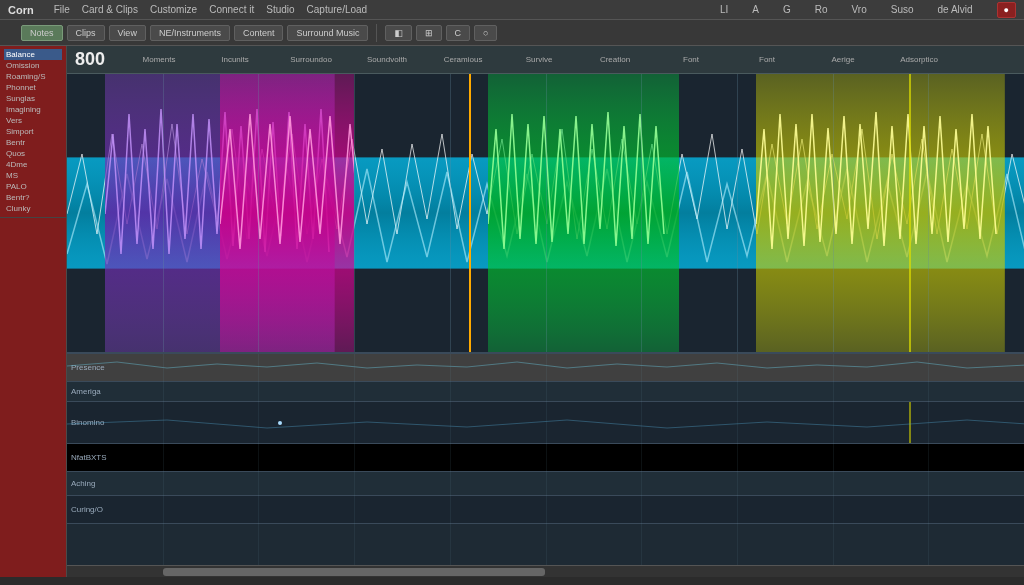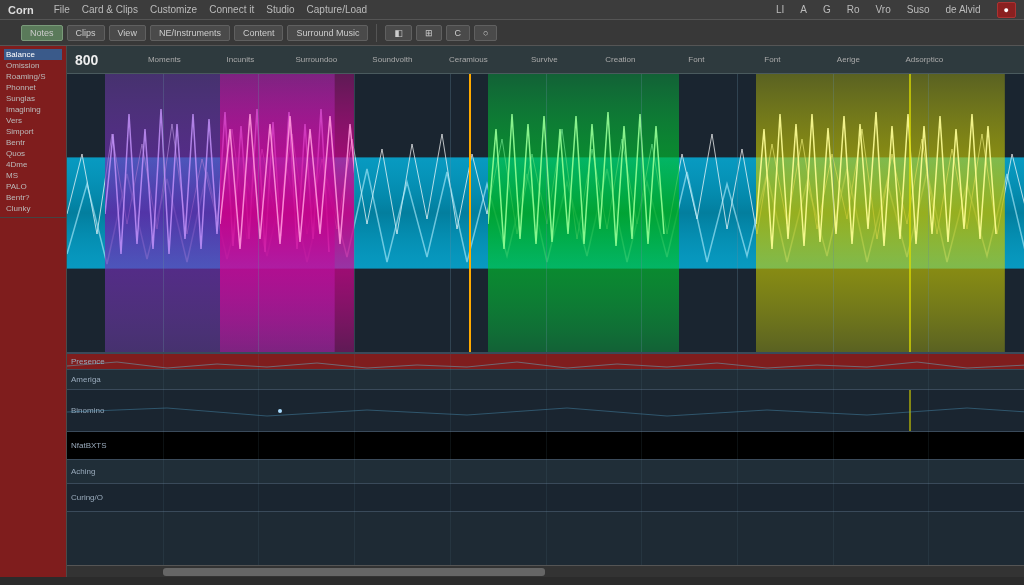--- a/index.html
+++ b/index.html
@@ -33,21 +33,21 @@
       gap: 12px;
       flex: 1;
     }
     #title-bar .menu-item {
       font-size: 10px;
       color: #bbb;
       cursor: pointer;
     }
     #title-bar .right-controls {
       display: flex;
-      gap: 16px;
+      gap: 24px;
       align-items: center;
       font-size: 10px;
       color: #bbb;
     }
     #title-bar .rec-btn {
       background: #8b2020;
       border: 1px solid #a33;
       color: #fff;
       padding: 2px 6px;
       font-size: 9px;
@@ -131,24 +131,24 @@
       height: 28px;
       background: #2e3a3e;
       border-bottom: 1px solid #4a5a5e;
       display: flex;
       align-items: center;
       padding: 0 8px;
       gap: 16px;
       overflow: hidden;
     }
     #track-header .track-time {
-      font-size: 14px;
+      font-size: 18px;
       font-weight: bold;
       color: #eee;
-      margin-right: 20px;
+      margin-right: 8px;
     }
     #track-header .col-label {
       font-size: 8px;
       color: #aaa;
       min-width: 60px;
       text-align: center;
     }
 
     
     #waveform-container {
@@ -394,21 +394,21 @@
         <div class="grid-line" style="left:80%;"></div>
         <div class="grid-line" style="left:90%;"></div>
 
         <div class="playhead" style="left:42%;"></div>
 
         <div style="position:absolute;top:0;bottom:0;left:88%;width:2px;background:#dddd00;opacity:0.7;"></div>
       </div>
 
       <div id="waveform-lower">
 
-        <div class="track-row" style="height:16px;background:#7f1d1d;border-bottom:1px solid #3a4a5a;">
+        <div class="track-row" style="height:28px;background:#404040;border-bottom:1px solid #3a4a5a;">
           <span class="track-row-label">Presence</span>
           <svg width="100%" height="100%" style="position:absolute;left:0;top:0;" preserveAspectRatio="none">
             <polyline points="0,12 50,8 100,14 150,10 200,13 250,9 300,14 350,11 400,13 450,8 500,14 550,10 600,13 650,9 700,14 750,11 800,13 850,8 900,14 960,11" fill="none" stroke="rgba(100,180,200,0.5)" stroke-width="1"></polyline>
           </svg>
         </div>
         <div class="track-row" style="height:20px;background:#202e38;border-bottom:1px solid #3a4a5a;">
           <span class="track-row-label">Ameriga</span>
         </div>
         <div class="track-row" style="height:42px;background:#1a2530;border-bottom:1px solid #3a4a5a;">
           <span class="track-row-label">Binomino</span>

